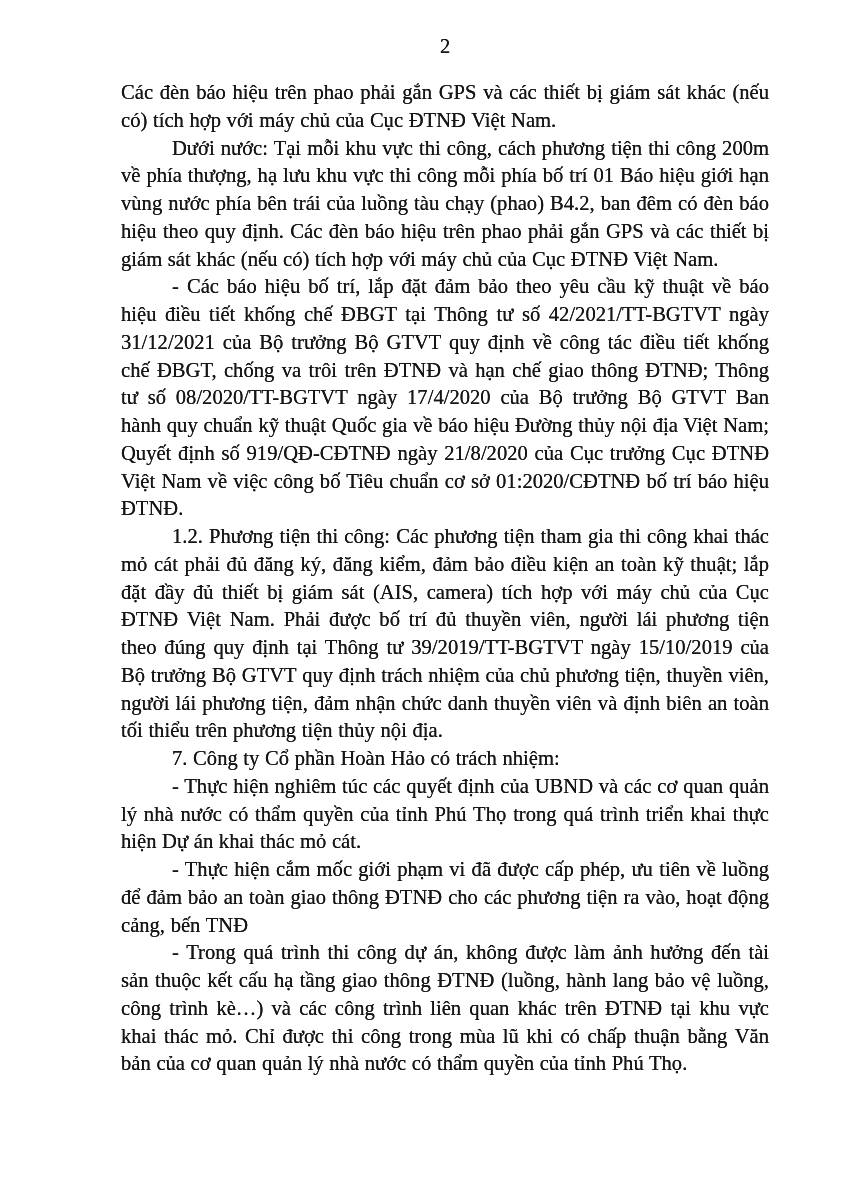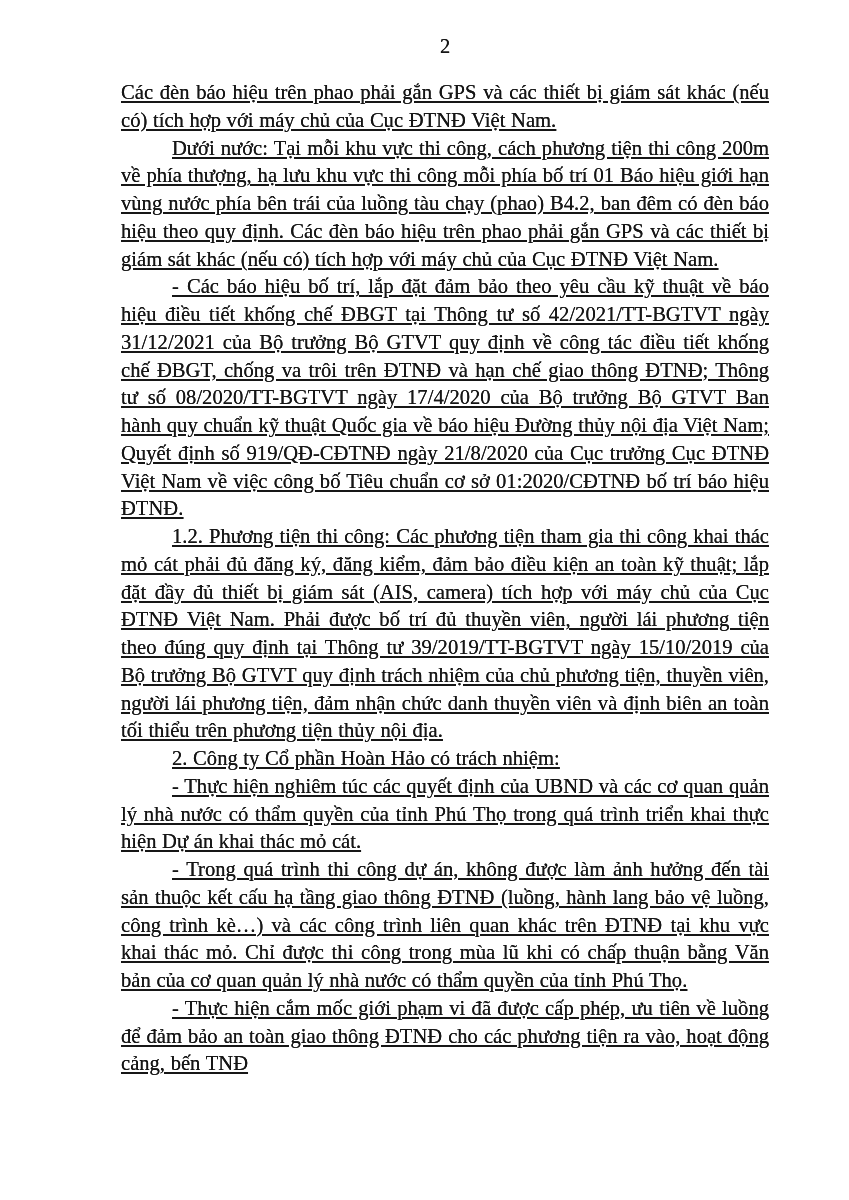--- a/index.html
+++ b/index.html
@@ -33,35 +33,34 @@
     width: 648px;
   }
   .para {
     margin: 0;
     font-size: 20.6px;
     line-height: 27.75px;
     text-align: justify;
     text-indent: 51px;
     word-spacing: 0.5px;
     text-shadow: 0 0 0.5px currentColor;
-    text-decoration: underline;
   }
   .para.no-indent {
     text-indent: 0;
   }
 </style>
 </head>
 <body>
 
 <div class="page">
   <div class="page-number">2</div>
 
   <div class="doc-body">
     <p class="para no-indent">Các đèn báo hiệu trên phao phải gắn GPS và các thiết bị giám sát khác (nếu có) tích hợp với máy chủ của Cục ĐTNĐ Việt Nam.</p>
     <p class="para">Dưới nước: Tại mỗi khu vực thi công, cách phương tiện thi công 200m về phía thượng, hạ lưu khu vực thi công mỗi phía bố trí 01 Báo hiệu giới hạn vùng nước phía bên trái của luồng tàu chạy (phao) B4.2, ban đêm có đèn báo hiệu theo quy định. Các đèn báo hiệu trên phao phải gắn GPS và các thiết bị giám sát khác (nếu có) tích hợp với máy chủ của Cục ĐTNĐ Việt Nam.</p>
     <p class="para">- Các báo hiệu bố trí, lắp đặt đảm bảo theo yêu cầu kỹ thuật về báo hiệu điều tiết khống chế ĐBGT tại Thông tư số 42/2021/TT-BGTVT ngày 31/12/2021 của Bộ trưởng Bộ GTVT quy định về công tác điều tiết khống chế ĐBGT, chống va trôi trên ĐTNĐ và hạn chế giao thông ĐTNĐ; Thông tư số 08/2020/TT-BGTVT ngày 17/4/2020 của Bộ trưởng Bộ GTVT Ban hành quy chuẩn kỹ thuật Quốc gia về báo hiệu Đường thủy nội địa Việt Nam; Quyết định số 919/QĐ-CĐTNĐ ngày 21/8/2020 của Cục trưởng Cục ĐTNĐ Việt Nam về việc công bố Tiêu chuẩn cơ sở 01:2020/CĐTNĐ bố trí báo hiệu ĐTNĐ.</p>
     <p class="para">1.2. Phương tiện thi công: Các phương tiện tham gia thi công khai thác mỏ cát phải đủ đăng ký, đăng kiểm, đảm bảo điều kiện an toàn kỹ thuật; lắp đặt đầy đủ thiết bị giám sát (AIS, camera) tích hợp với máy chủ của Cục ĐTNĐ Việt Nam. Phải được bố trí đủ thuyền viên, người lái phương tiện theo đúng quy định tại Thông tư 39/2019/TT-BGTVT ngày 15/10/2019 của Bộ trưởng Bộ GTVT quy định trách nhiệm của chủ phương tiện, thuyền viên, người lái phương tiện, đảm nhận chức danh thuyền viên và định biên an toàn tối thiểu trên phương tiện thủy nội địa.</p>
-    <p class="para">2. Công ty Cổ phần Hoàn Hảo có trách nhiệm:</p>
+    <p class="para">7. Công ty Cổ phần Hoàn Hảo có trách nhiệm:</p>
     <p class="para">- Thực hiện nghiêm túc các quyết định của UBND và các cơ quan quản lý nhà nước có thẩm quyền của tỉnh Phú Thọ trong quá trình triển khai thực hiện Dự án khai thác mỏ cát.</p>
+    <p class="para">- Thực hiện cắm mốc giới phạm vi đã được cấp phép, ưu tiên về luồng để đảm bảo an toàn giao thông ĐTNĐ cho các phương tiện ra vào, hoạt động cảng, bến TNĐ</p>
     <p class="para">- Trong quá trình thi công dự án, không được làm ảnh hưởng đến tài sản thuộc kết cấu hạ tầng giao thông ĐTNĐ (luồng, hành lang bảo vệ luồng, công trình kè…) và các công trình liên quan khác trên ĐTNĐ tại khu vực khai thác mỏ. Chỉ được thi công trong mùa lũ khi có chấp thuận bằng Văn bản của cơ quan quản lý nhà nước có thẩm quyền của tỉnh Phú Thọ.</p>
-    <p class="para">- Thực hiện cắm mốc giới phạm vi đã được cấp phép, ưu tiên về luồng để đảm bảo an toàn giao thông ĐTNĐ cho các phương tiện ra vào, hoạt động cảng, bến TNĐ</p>
   </div>
 </div>
 
 </body></html>

